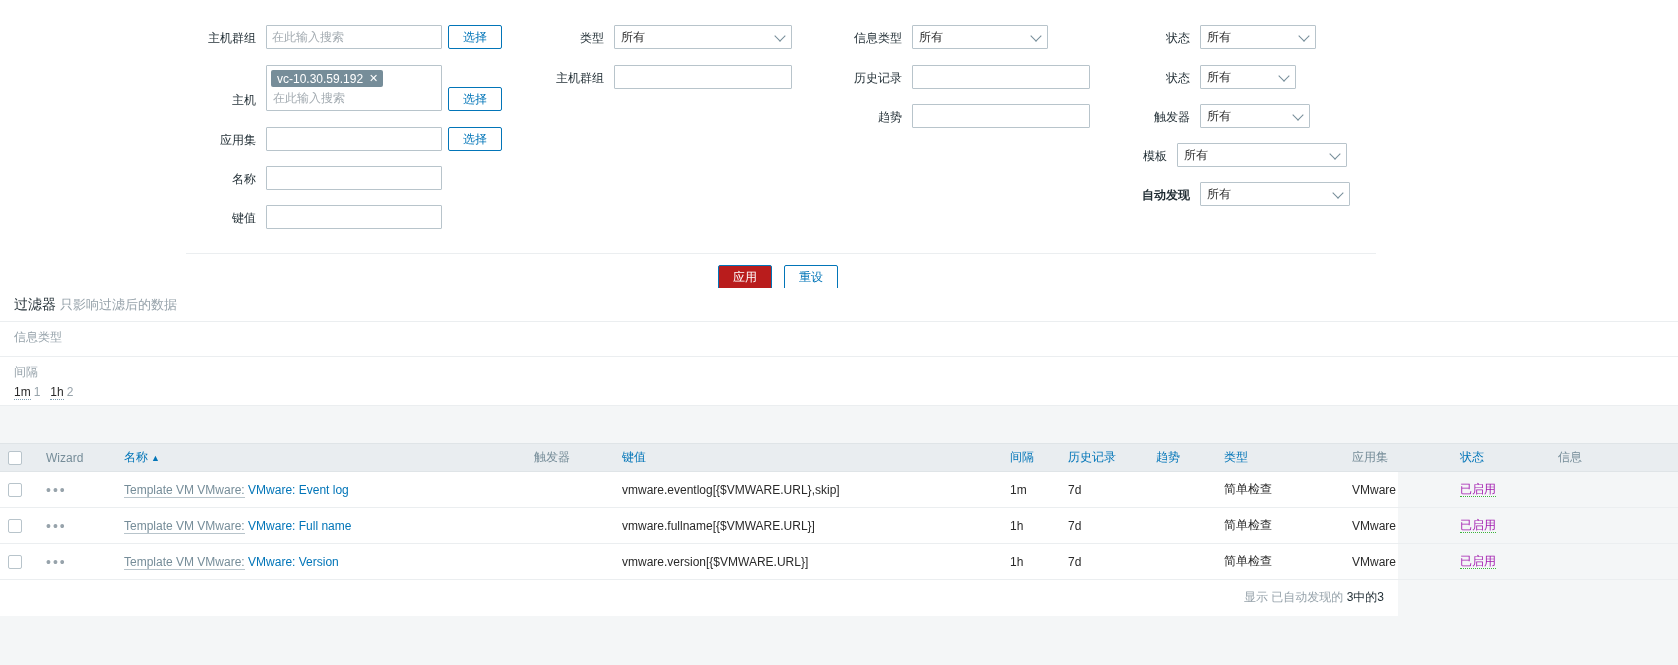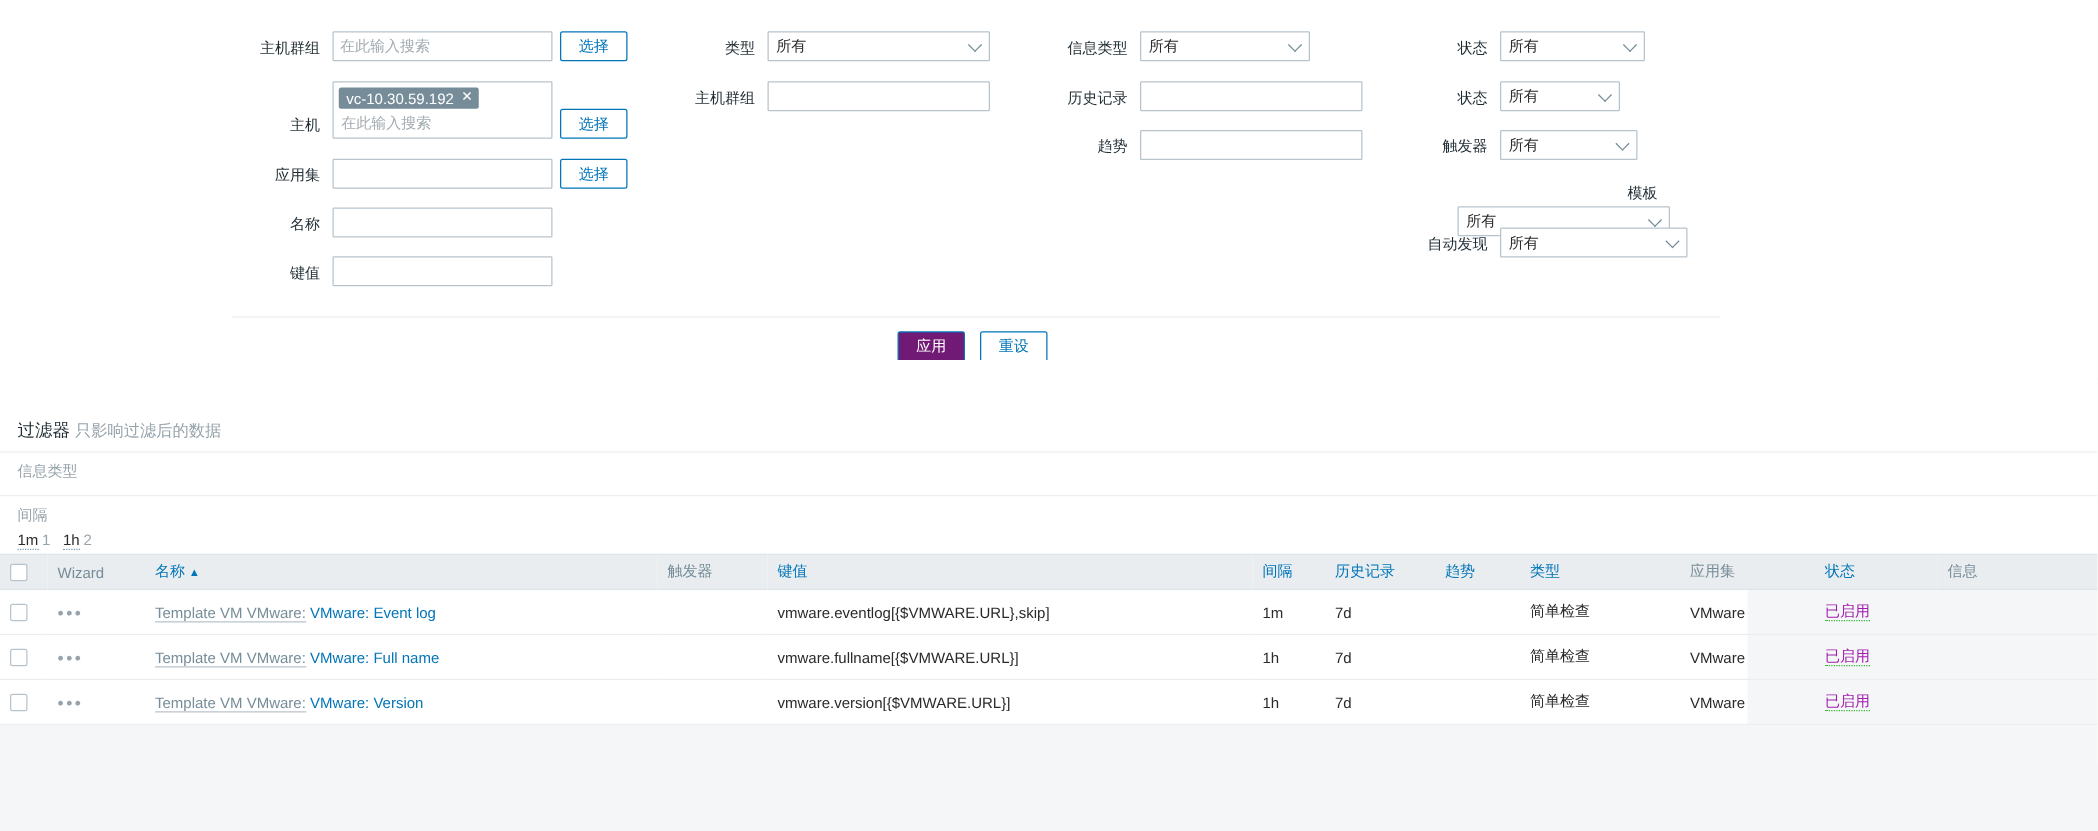--- a/index.html
+++ b/index.html
@@ -84,39 +84,38 @@
     height:18px;line-height:18px;margin-top:2px;padding:0 2px;
   }
   .msinput::placeholder{color:#a3abb1;}
 
   .divider{
     position:absolute;left:186px;top:246px;width:1190px;height:1px;background:#ebeef0;
   }
   .btnrow{position:absolute;left:718px;top:258px;display:flex;gap:12px;}
   .btn-apply{
     box-sizing:border-box;height:25px;min-width:54px;
-    background:#701a75;border:1px solid #0275b8;color:#ffffff;
+    background:#b91c1c;border:1px solid #0275b8;color:#ffffff;
     font-family:"Liberation Sans","DejaVu Sans",sans-serif;
     font-size:12px;border-radius:2px;cursor:pointer;padding:0 14px;
   }
   .btn-reset{
     box-sizing:border-box;height:25px;min-width:54px;
     background:#ffffff;border:1px solid #0275b8;color:#0275b8;
     font-family:"Liberation Sans","DejaVu Sans",sans-serif;
     font-size:12px;border-radius:2px;cursor:pointer;padding:0 14px;
   }
 
   
   .subfilter{
     position:absolute;left:0;top:288px;width:1678px;background:#ffffff;
   }
   .sf-title{
     padding:8px 14px 7px 14px;font-size:14px;color:#1f2c33;
     border-bottom:1px solid #ebeef0;
-    margin-top:40px;
   }
   .sf-title .muted{color:#97a3ab;font-size:13px;margin-left:4px;}
   .sf-block{
     padding:7px 14px 6px 14px;border-bottom:1px solid #ebeef0;
   }
   .sf-head{color:#97a3ab;font-size:12px;margin-bottom:4px;}
   .sf-links{font-size:12px;color:#2a2a2a;}
   .sf-link{
     color:#2a2a2a;text-decoration:none;
     border-bottom:1px dotted #7e9cb0;cursor:pointer;
@@ -266,32 +265,32 @@
     <div class="frow" style="left:1130px;top:97px;">
       <div class="flabel" style="width:60px;">触发器</div>
       <span class="fselectwrap">
         <select class="fselect" style="width:110px;">
           <option>所有</option>
         </select>
         <span class="chev"></span>
       </span>
     </div>
 
-    <div class="frow" style="left:1166px;top:136px;flex-direction:column;">
+    <div class="frow" style="left:1107px;top:136px;">
       <div class="flabel" style="width:60px;">模板</div>
       <span class="fselectwrap">
         <select class="fselect" style="width:170px;">
           <option>所有</option>
         </select>
         <span class="chev"></span>
       </span>
     </div>
 
     <div class="frow" style="left:1130px;top:175px;">
-      <div class="flabel" style="width:60px;">自动发现</div>
+      <div class="flabel" style="width:60px;font-weight:bold;">自动发现</div>
       <span class="fselectwrap">
         <select class="fselect" style="width:150px;">
           <option>所有</option>
         </select>
         <span class="chev"></span>
       </span>
     </div>
 
     <div class="divider"></div>
 
@@ -420,14 +419,19 @@
           <td>简单检查</td>
           <td>VMware</td>
           <td>
             <a class="status-on">已启用</a>
           </td>
           <td></td>
         </tr>
       </tbody>
     </table>
 
+    <div class="tfoot">
+      <span>显示</span>
+      <span>已自动发现的</span>
+      <b>3中的3</b>
+    </div>
   </div>
 </div>
 
 </body></html>

